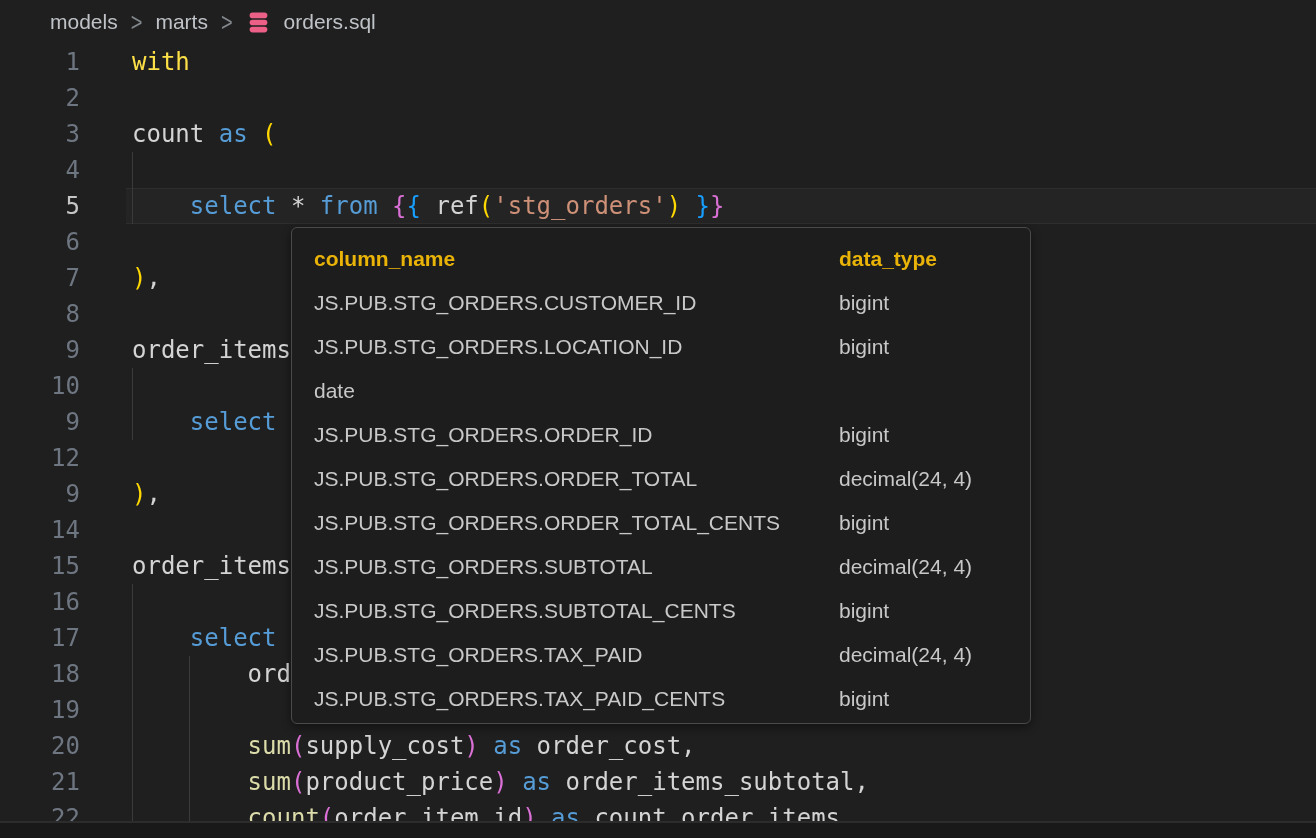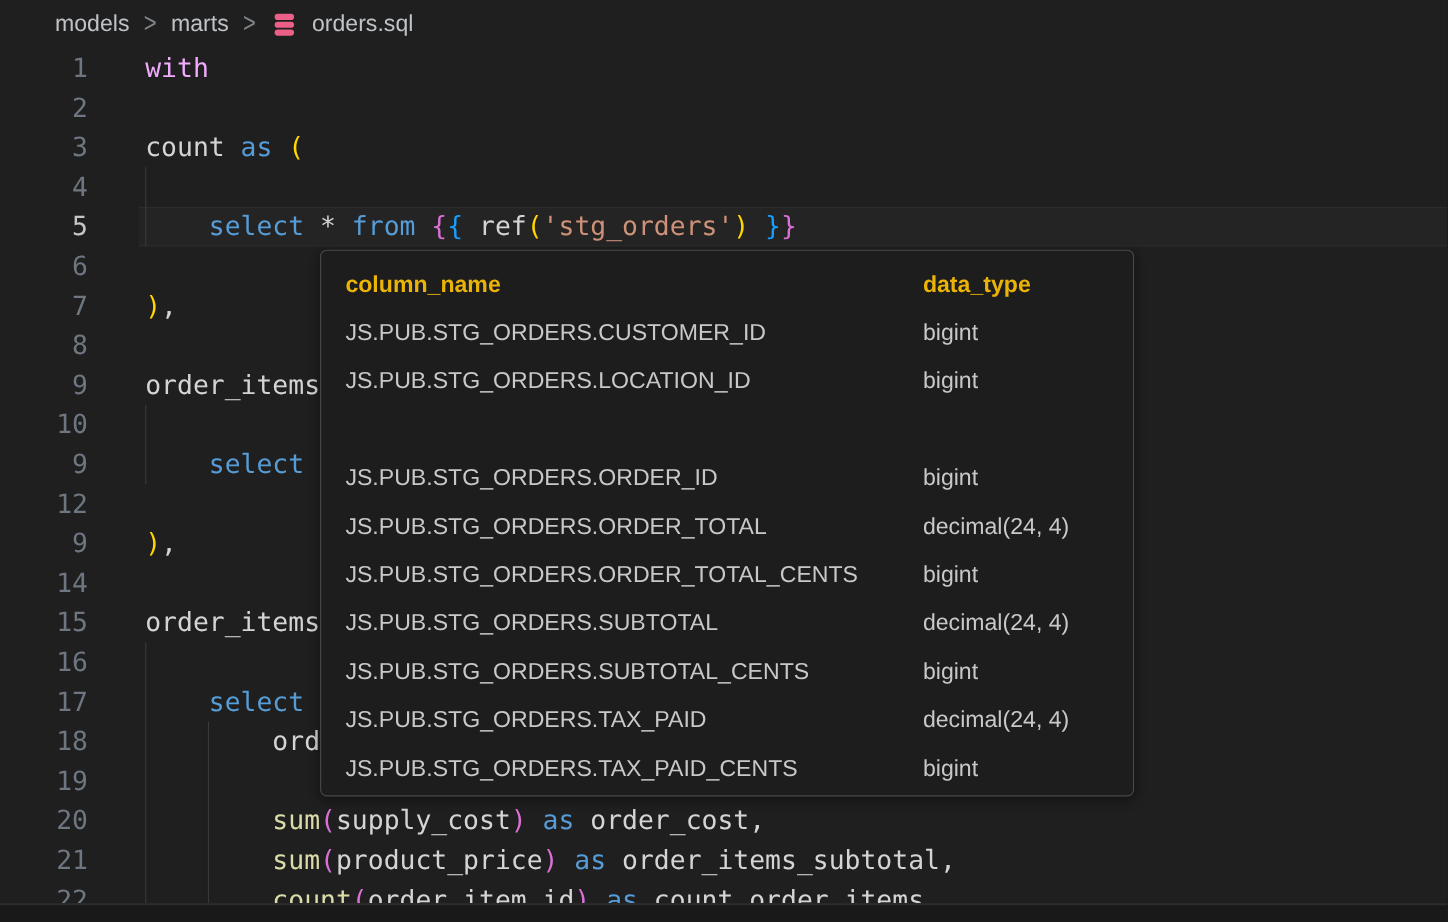--- a/index.html
+++ b/index.html
@@ -78,21 +78,21 @@
   </div>
 
   <div class="editor">
     <div class="current-line"></div>
     <div class="indent-guide" style="left:132px; top:108px; height:72px;"></div>
     <div class="indent-guide" style="left:132px; top:324px; height:72px;"></div>
     <div class="indent-guide" style="left:132px; top:540px; height:238px;"></div>
     <div class="indent-guide" style="left:189px; top:612px; height:166px;"></div>
 
     <div id="code-lines">
-        <div class="code-row"><span class="gutter">1</span><span class="code-text"><span style="color: #f0abfc;">with</span></span></div>
+        <div class="code-row"><span class="gutter">1</span><span class="code-text"><span style="color: #fde047;">with</span></span></div>
         <div class="code-row"><span class="gutter">2</span><span class="code-text"></span></div>
         <div class="code-row"><span class="gutter">3</span><span class="code-text"><span style="color: rgb(212, 212, 212);">count </span><span style="color: rgb(86, 156, 214);">as</span><span style="color: rgb(212, 212, 212);"> </span><span style="color: rgb(255, 215, 0);">(</span></span></div>
         <div class="code-row"><span class="gutter">4</span><span class="code-text"></span></div>
         <div class="code-row active"><span class="gutter">5</span><span class="code-text"><span style="color: rgb(212, 212, 212);">    </span><span style="color: rgb(86, 156, 214);">select</span><span style="color: rgb(212, 212, 212);"> </span><span style="color: rgb(212, 212, 212);">*</span><span style="color: rgb(212, 212, 212);"> </span><span style="color: rgb(86, 156, 214);">from</span><span style="color: rgb(212, 212, 212);"> </span><span style="color: rgb(218, 112, 214);">{</span><span style="color: rgb(23, 159, 255);">{</span><span style="color: rgb(212, 212, 212);"> ref</span><span style="color: rgb(255, 215, 0);">(</span><span style="color: rgb(206, 145, 120);">'stg_orders'</span><span style="color: rgb(255, 215, 0);">)</span><span style="color: rgb(212, 212, 212);"> </span><span style="color: rgb(23, 159, 255);">}</span><span style="color: rgb(218, 112, 214);">}</span></span></div>
         <div class="code-row"><span class="gutter">6</span><span class="code-text"></span></div>
         <div class="code-row"><span class="gutter">7</span><span class="code-text"><span style="color: rgb(255, 215, 0);">)</span><span style="color: rgb(212, 212, 212);">,</span></span></div>
         <div class="code-row"><span class="gutter">8</span><span class="code-text"></span></div>
         <div class="code-row"><span class="gutter">9</span><span class="code-text"><span style="color: rgb(212, 212, 212);">order_items</span></span></div>
         <div class="code-row"><span class="gutter">10</span><span class="code-text"></span></div>
         <div class="code-row"><span class="gutter">9</span><span class="code-text"><span style="color: rgb(212, 212, 212);">    </span><span style="color: rgb(86, 156, 214);">select</span></span></div>
@@ -116,20 +116,21 @@
         </div>
         <div class="prow">
           <span class="pname">JS.PUB.STG_ORDERS.CUSTOMER_ID</span>
           <span class="ptype">bigint</span>
         </div>
         <div class="prow">
           <span class="pname">JS.PUB.STG_ORDERS.LOCATION_ID</span>
           <span class="ptype">bigint</span>
         </div>
         <div class="prow">
+          <span class="ptype">date</span>
         </div>
         <div class="prow">
           <span class="pname">JS.PUB.STG_ORDERS.ORDER_ID</span>
           <span class="ptype">bigint</span>
         </div>
         <div class="prow">
           <span class="pname">JS.PUB.STG_ORDERS.ORDER_TOTAL</span>
           <span class="ptype">decimal(24, 4)</span>
         </div>
         <div class="prow">

